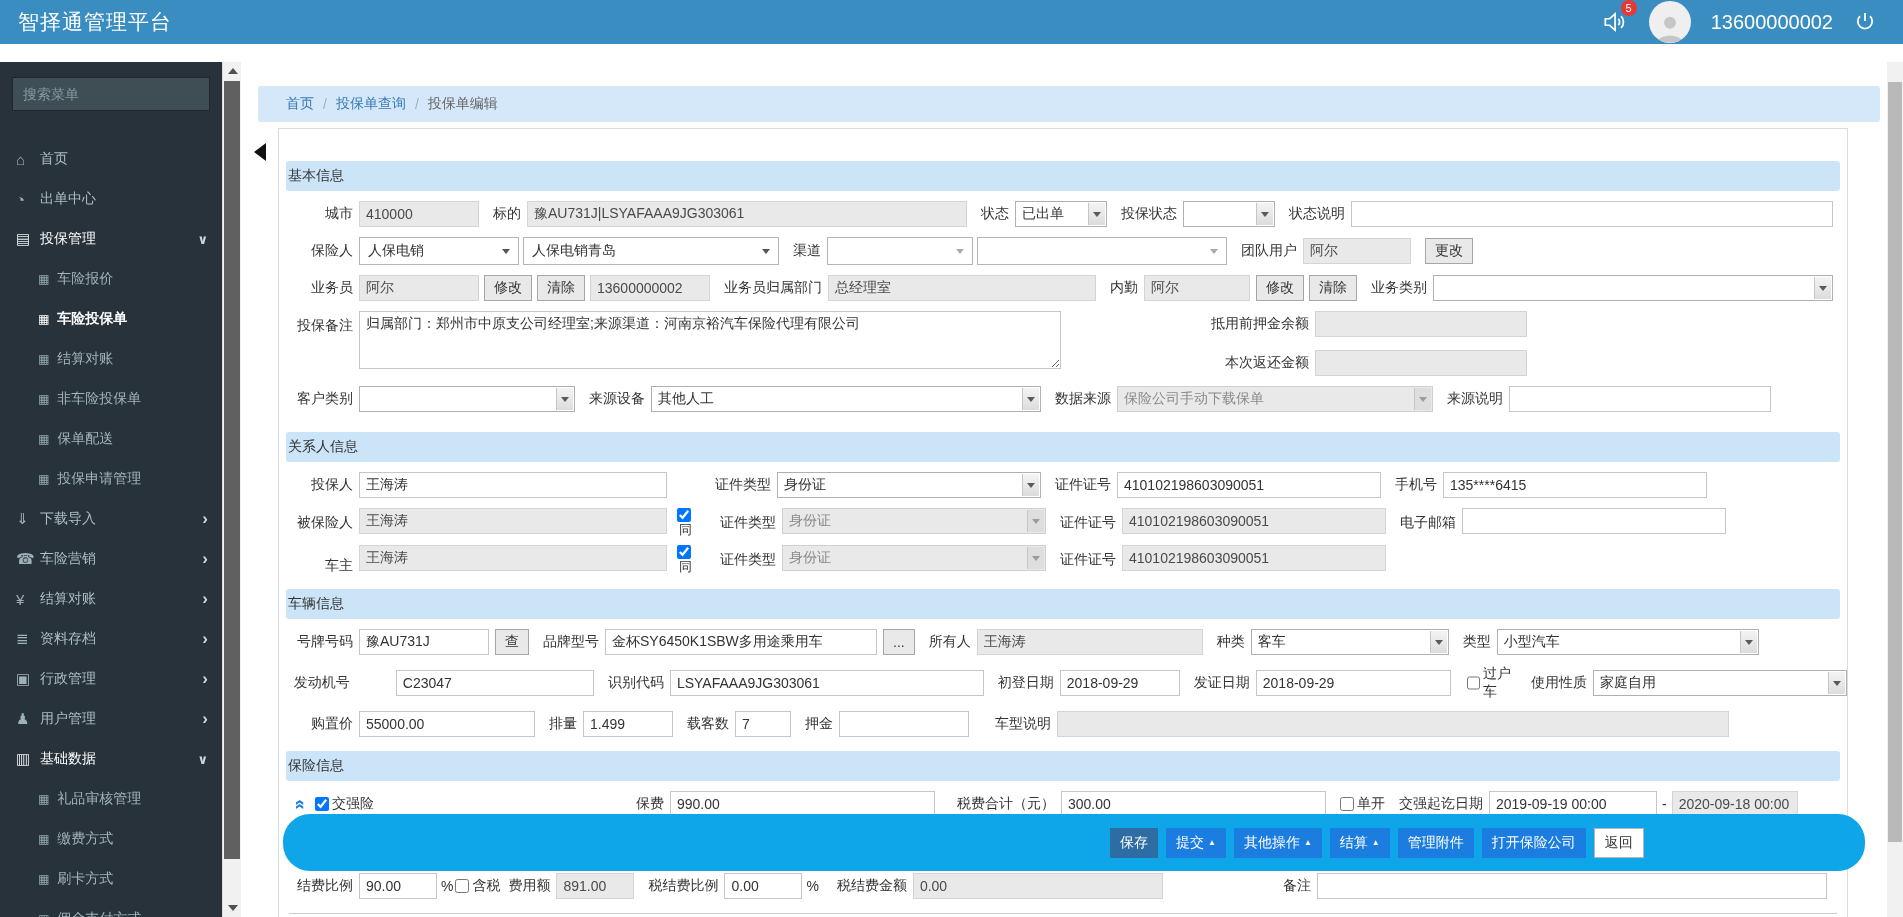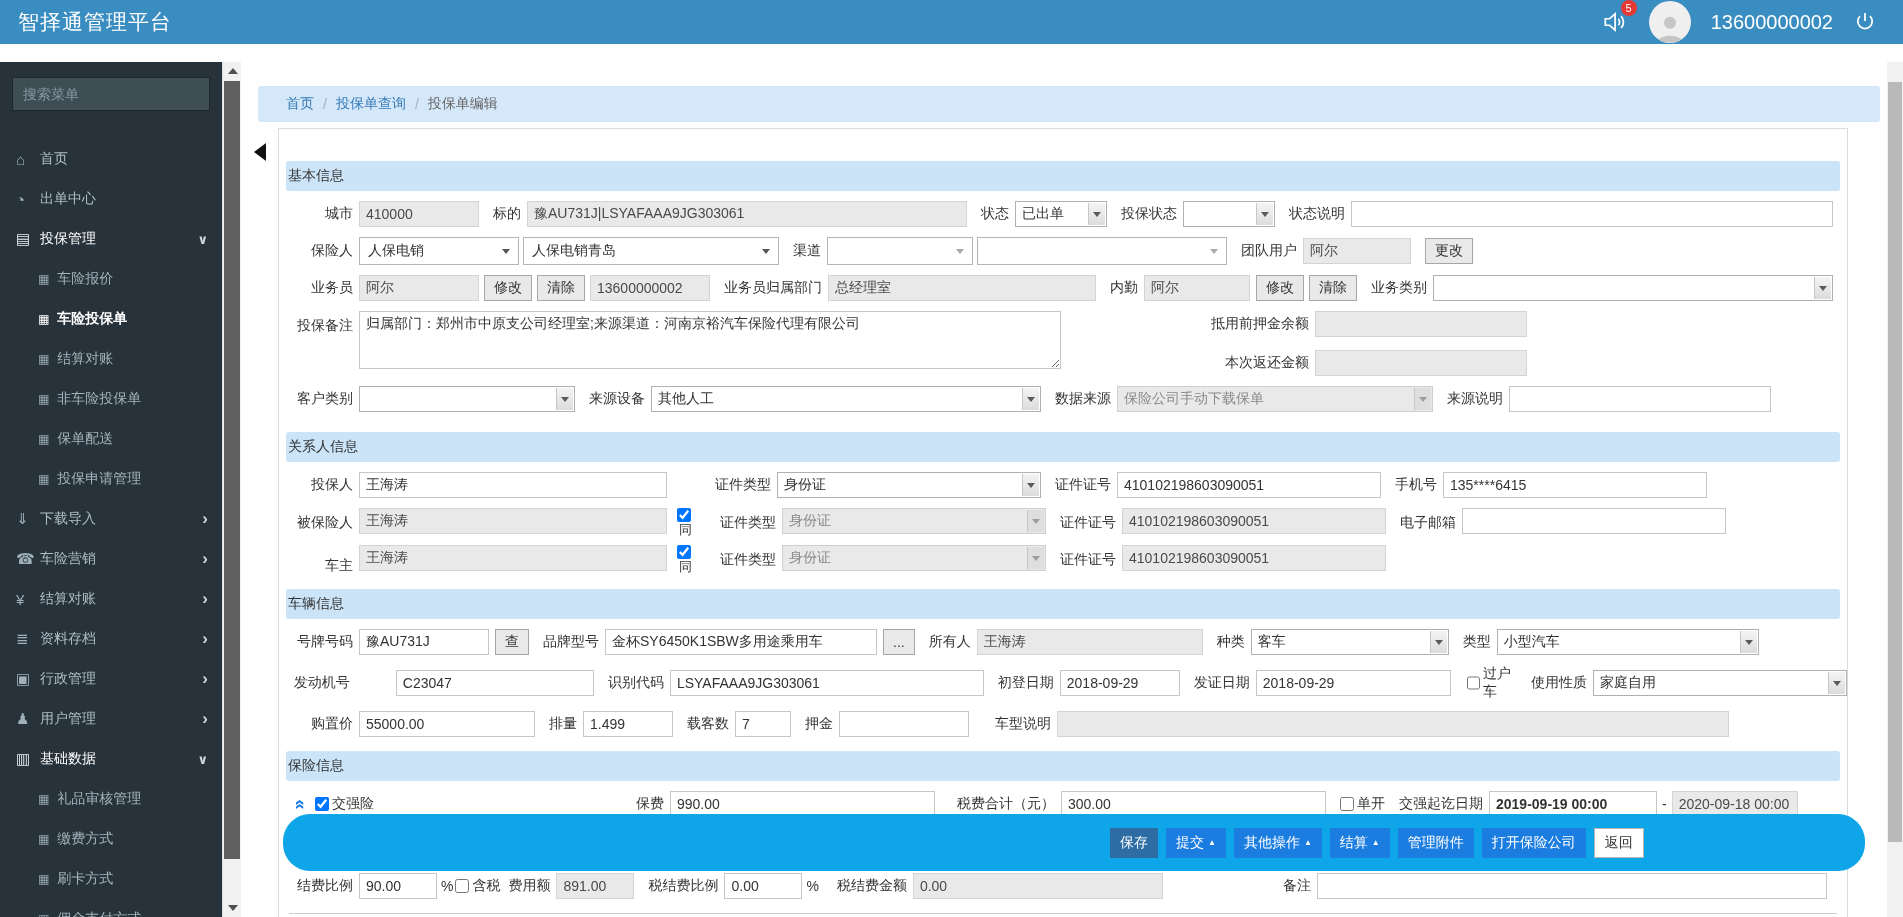--- a/index.html
+++ b/index.html
@@ -438,21 +438,21 @@
       <span class="dblchev">«</span>
       <input type="checkbox" style="margin-left: 6px;" checked="">
       <span>交强险</span>
       <span class="lb" style="margin-left:262px">保费</span>
       <input class="in" style="width: 265px;" value="990.00">
       <span class="lb" style="margin-left:22px">税费合计（元）</span>
       <input class="in" style="width: 265px;" value="300.00">
       <input type="checkbox" style="margin-left: 14px;">
       <span>单开</span>
       <span class="lb" style="margin-left:14px">交强起讫日期</span>
-      <input class="in" style="width: 168px; font-weight: bold;" value="2019-09-19 00:00">
+      <input class="in" style="width: 168px;" value="2019-09-19 00:00">
       <span style="margin:0 5px">-</span>
       <input class="in dis" style="width: 126px;" value="2020-09-18 00:00">
     </div>
 
     <div class="frow" style="margin-top:56px">
       <span class="lb lb1">结费比例</span>
       <input class="in" style="width: 78px;" value="90.00">
       <span style="margin:0 2px 0 4px">%</span>
       <input type="checkbox" style="">
       <span>含税</span>

